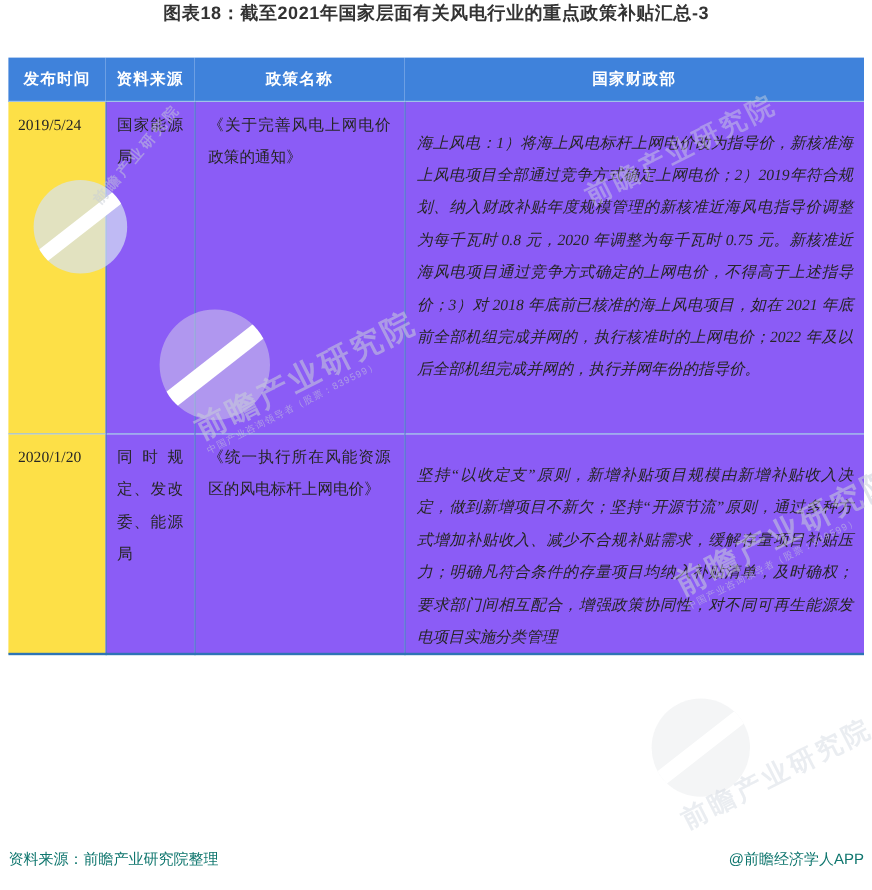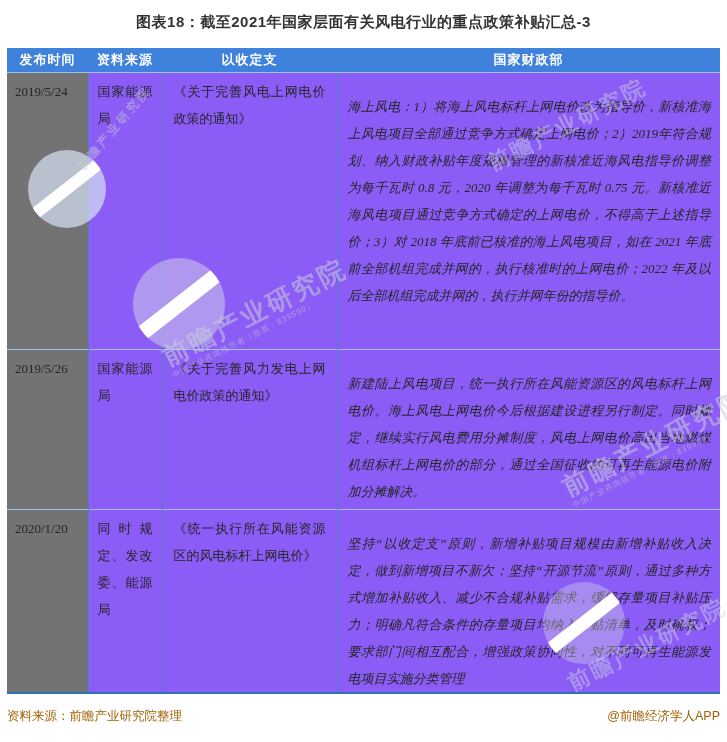--- a/index.html
+++ b/index.html
@@ -1,51 +1,51 @@
 <!DOCTYPE html>
 <html><head>
 <meta charset="utf-8">
 <style>
   html,body{margin:0;padding:0;}
   body{
     width:727px;height:742px;overflow:hidden;background:#ffffff;
     font-family:"Liberation Sans", sans-serif;position:relative;
   }
   .page-title{
-    padding-top:13px;text-align:center;font-size:15px;font-weight:bold;
+    padding-top:2px;text-align:center;font-size:15px;font-weight:bold;
     color:#333333;letter-spacing:.5px;font-family:"Liberation Sans", sans-serif;
   }
   table.policy-table{
     position:absolute;left:7px;top:48px;width:713px;
     border-collapse:collapse;table-layout:fixed;z-index:1;
     border-bottom:2px solid #2E74B5;
   }
   .policy-table th{
     background:#3F82DB;color:#ffffff;font-weight:bold;font-size:13px;
-    height:24px;vertical-align:middle;text-align:center;padding:0;border:none;
+    height:36px;vertical-align:middle;text-align:center;padding:0;border:none;
     letter-spacing:1px;
   }
   .policy-table td{
     vertical-align:top;font-size:13px;line-height:27px;color:#262626;
     font-family:"Liberation Serif", serif;
     border-top:1px solid #9FC3E8;background:#8b5cf6;
   }
   .policy-table tr.body-row:first-of-type td{border-top:1px solid #CFE0F2;}
   .policy-table td + td{border-left:1px solid #4E7FC8;}
-  td.c-date{background:#737373;padding:5px 4px 0 8px;text-align:left;}
+  td.c-date{background:#fde047;padding:5px 4px 0 8px;text-align:left;}
   td.c-dept{padding:5px 9px 0 9px;text-align:justify;}
   td.c-policy{padding:5px 11px 0 11px;text-align:justify;}
   td.c-content{padding:20px 9px 0 10px;text-align:justify;font-style:italic;}
   tr.row-0{height:277px;}
   tr.row-1{height:160px;}
   tr.row-2{height:183px;}
   .footer{
     position:absolute;left:7px;top:708px;width:713px;display:flex;
     justify-content:space-between;align-items:flex-start;
-    font-size:12.5px;color:#a16207;z-index:2;
+    font-size:12.5px;color:#0f766e;z-index:2;
   }
   
   .wm{position:absolute;pointer-events:none;z-index:3;white-space:nowrap;}
   .wm-text{color:rgba(200,206,216,0.55);letter-spacing:3px;font-weight:bold;}
   .wm-sub{display:block;font-size:8px;font-weight:normal;letter-spacing:1px;
     color:rgba(200,206,216,0.55);margin-top:-4px;}
   .wm-big{font-size:26px;transform:rotate(-27deg);}
   .wm-mid{font-size:22px;transform:rotate(-27deg);color:rgba(208,214,224,0.45);}
   .wm-small{font-size:12px;transform:rotate(-50deg);color:rgba(200,206,216,0.5);}
   .wm-logo{border-radius:50%;overflow:hidden;}
@@ -64,34 +64,28 @@
   <colgroup>
     <col style="width:81px">
       <col style="width:74px">
       <col style="width:175px">
       <col style="width:383px">
   </colgroup>
   <tbody>
       <tr class="header-row">
     <th>发布时间</th>
     <th>资料来源</th>
-    <th>以收定支</th>
+    <th>政策名称</th>
     <th>国家财政部</th>
   </tr>
   <tr class="body-row row-0">
     <td class="c-date">2019/5/24</td>
     <td class="c-dept">国家能源局</td>
     <td class="c-policy">《关于完善风电上网电价政策的通知》</td>
     <td class="c-content">海上风电：1）将海上风电标杆上网电价改为指导价，新核准海上风电项目全部通过竞争方式确定上网电价；2）2019年符合规划、纳入财政补贴年度规模管理的新核准近海风电指导价调整为每千瓦时 0.8 元，2020 年调整为每千瓦时 0.75 元。新核准近海风电项目通过竞争方式确定的上网电价，不得高于上述指导价；3）对 2018 年底前已核准的海上风电项目，如在 2021 年底前全部机组完成并网的，执行核准时的上网电价；2022 年及以后全部机组完成并网的，执行并网年份的指导价。</td>
-  </tr>
-  <tr class="body-row row-1">
-    <td class="c-date">2019/5/26</td>
-    <td class="c-dept">国家能源局</td>
-    <td class="c-policy">《关于完善风力发电上网电价政策的通知》</td>
-    <td class="c-content">新建陆上风电项目，统一执行所在风能资源区的风电标杆上网电价。海上风电上网电价今后根据建设进程另行制定。同时规定，继续实行风电费用分摊制度，风电上网电价高出当地燃煤机组标杆上网电价的部分，通过全国征收的可再生能源电价附加分摊解决。</td>
   </tr>
   <tr class="body-row row-2">
     <td class="c-date">2020/1/20</td>
     <td class="c-dept">同时规定、发改委、能源局</td>
     <td class="c-policy">《统一执行所在风能资源区的风电标杆上网电价》</td>
     <td class="c-content">坚持“以收定支”原则，新增补贴项目规模由新增补贴收入决定，做到新增项目不新欠；坚持“开源节流”原则，通过多种方式增加补贴收入、减少不合规补贴需求，缓解存量项目补贴压力；明确凡符合条件的存量项目均纳入补贴清单，及时确权；要求部门间相互配合，增强政策协同性，对不同可再生能源发电项目实施分类管理</td>
   </tr>
 </tbody>
   </table>
 

